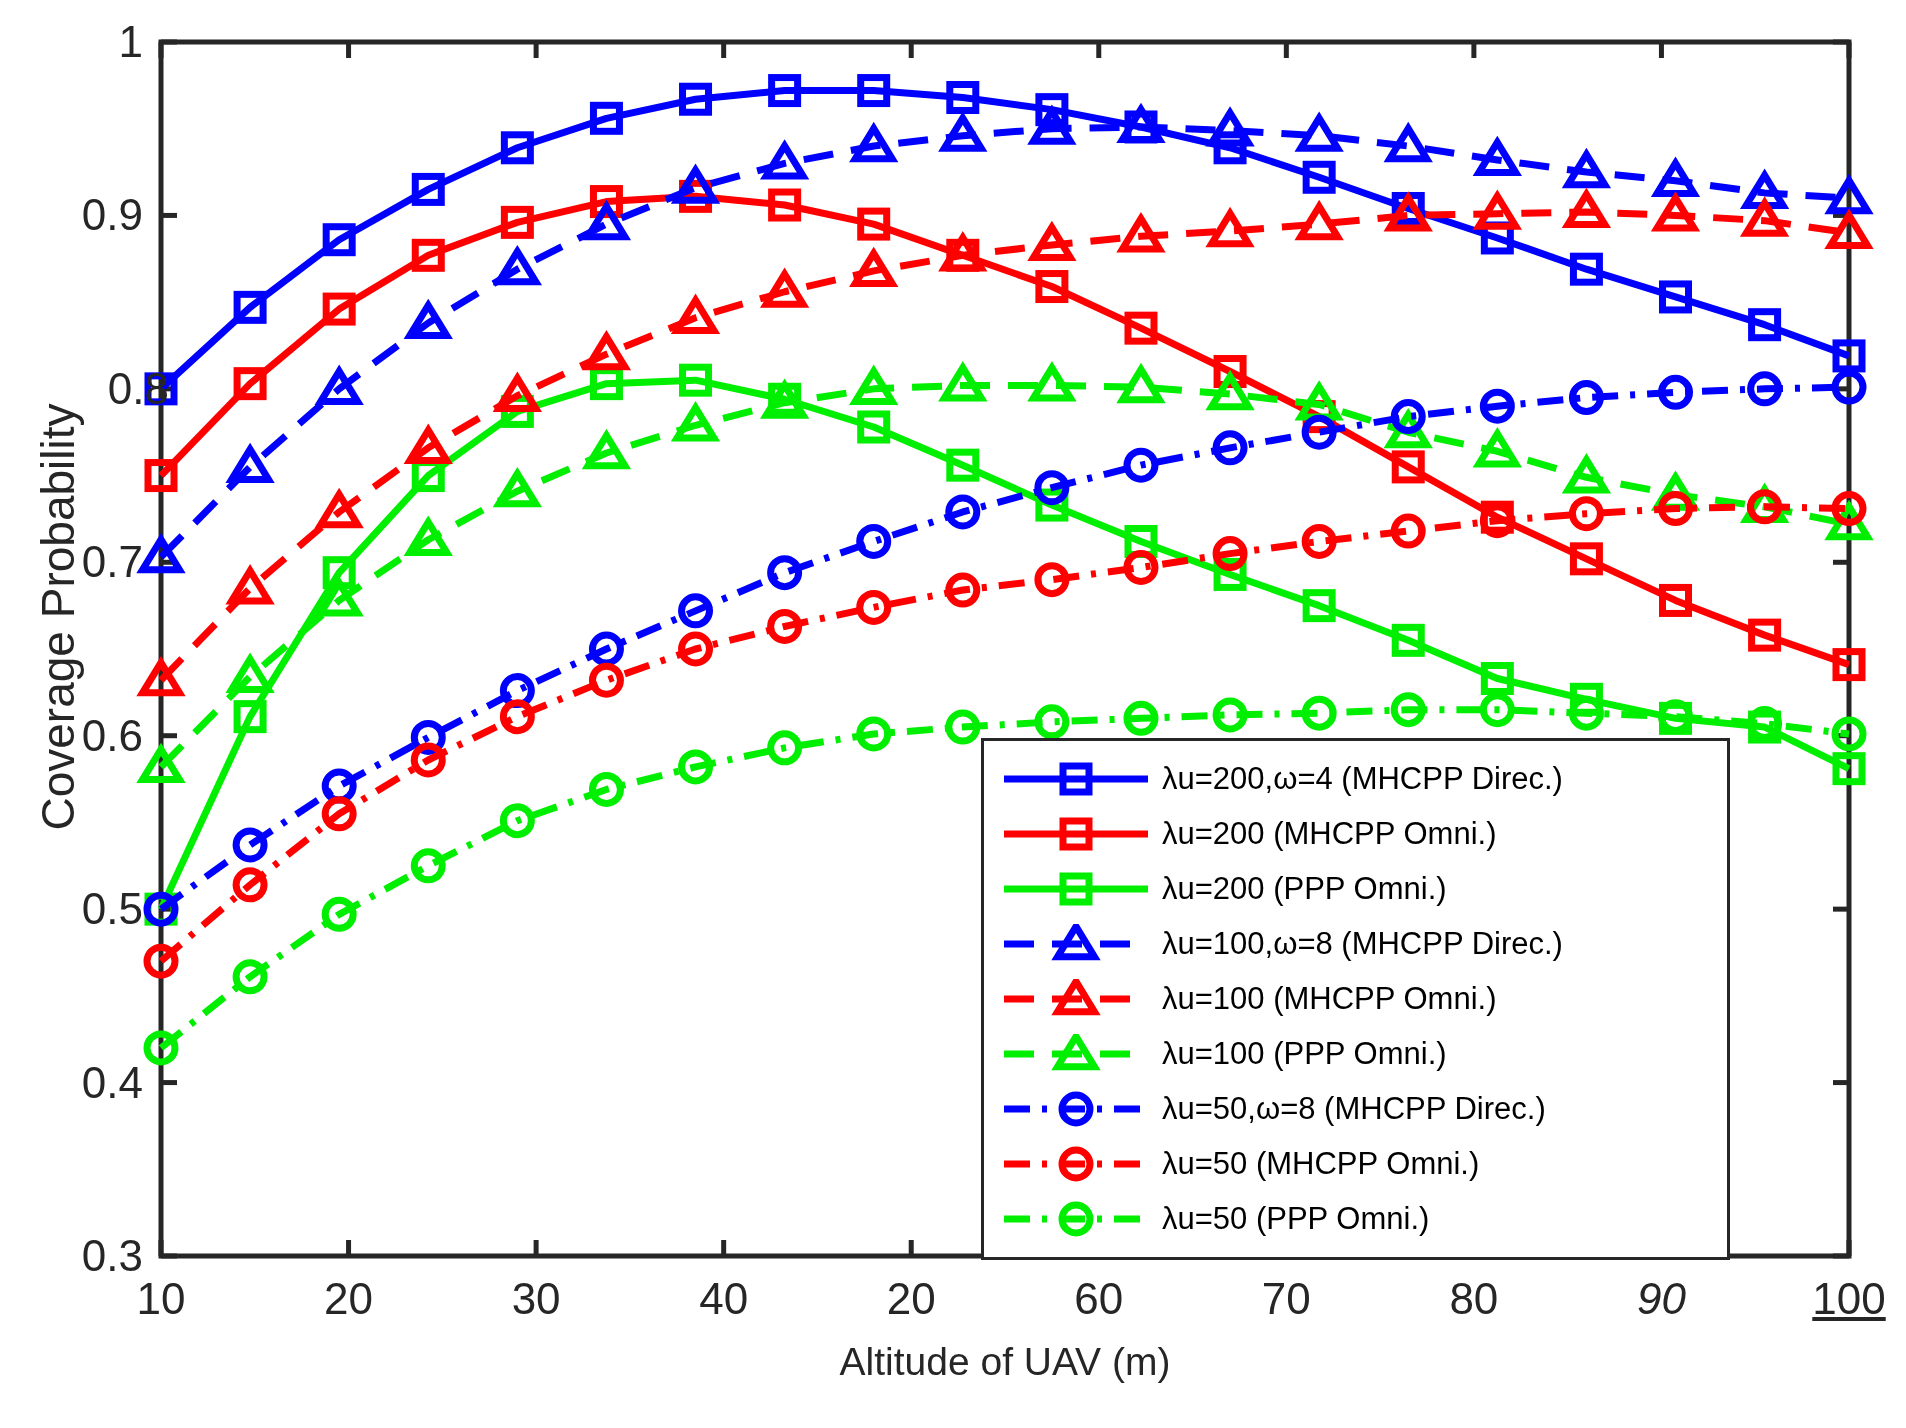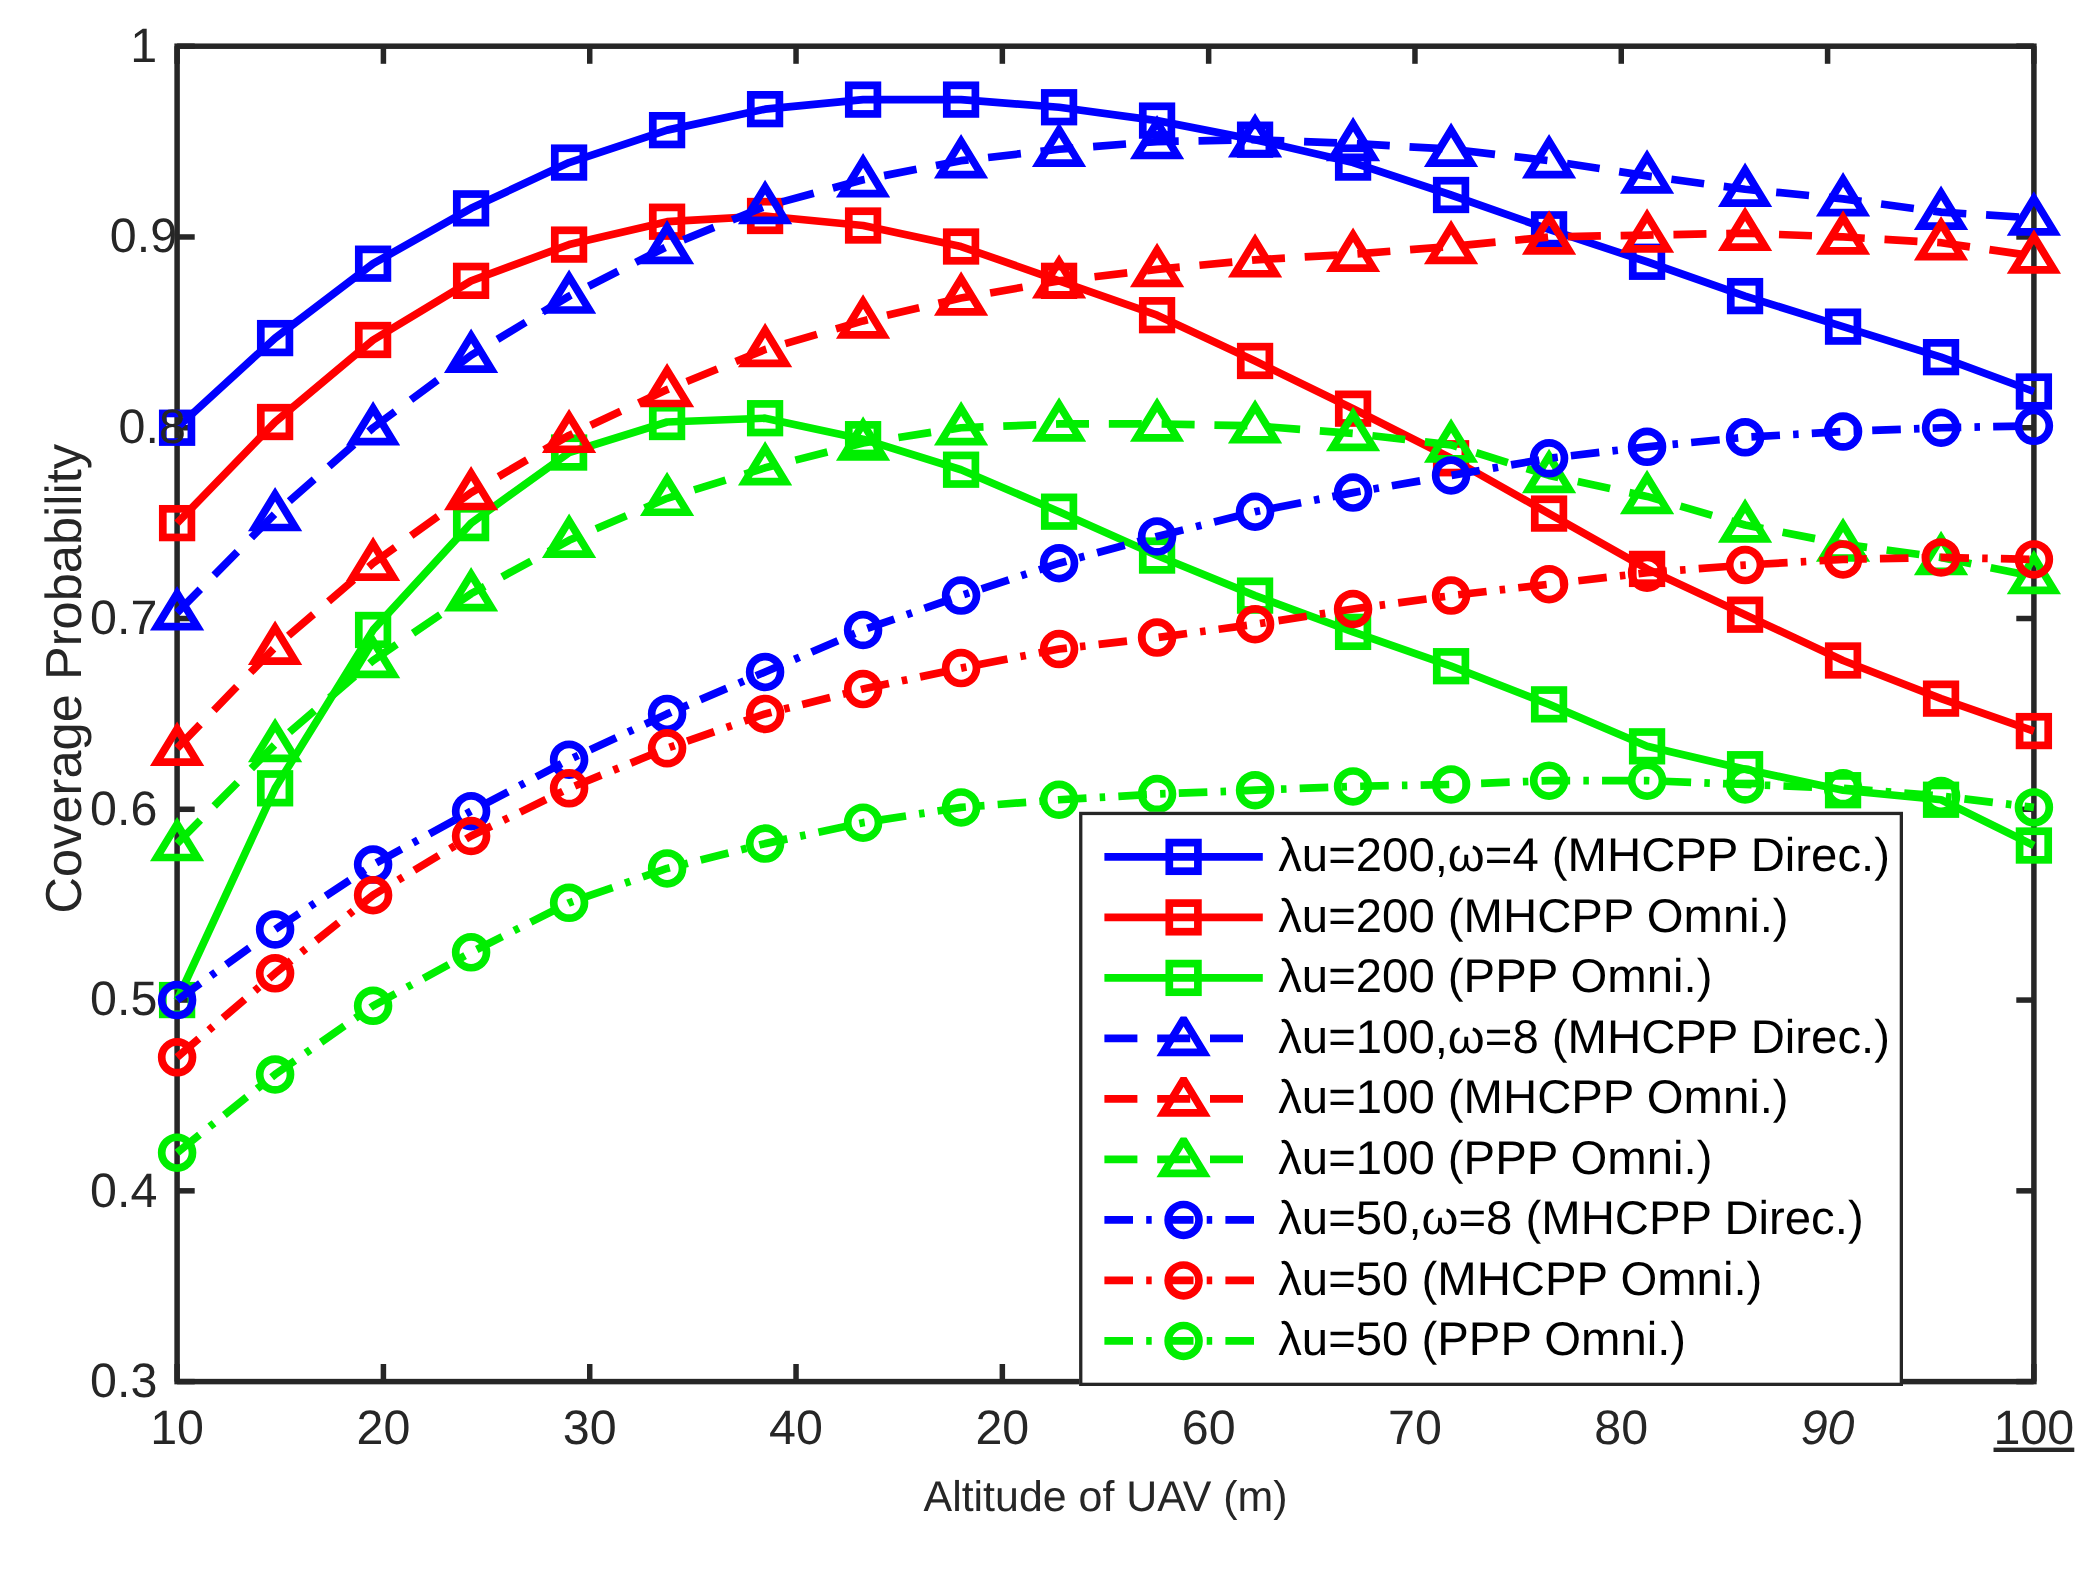--- a/index.html
+++ b/index.html
@@ -80,21 +80,21 @@
     height: 55px;
     padding-left: 16px;
   }
   .legend-sample {
     width: 152px;
     height: 40px;
     flex: 0 0 152px;
     position: relative;
   }
   .legend-text {
-    font-size: 43px;
+    font-size: 31px;
     color: #000000;
     font-family: "Liberation Sans", sans-serif;
     white-space: nowrap;
     margin-left: 10px;
     line-height: 1;
   }
 </style>
 </head>
 <body>
 
@@ -363,21 +363,21 @@
       <div class="tick-text xtick-text" style="left: 1286.33px; top: 1274px;">70</div>
       <div class="tick-text xtick-text" style="left: 1473.89px; top: 1274px;">80</div>
       <div class="tick-text xtick-text" style="left: 1661.44px; top: 1274px; font-style: italic;">90</div>
       <div class="tick-text xtick-text" style="left: 1849px; top: 1274px; text-decoration: underline;">100</div>
       <div class="tick-text ytick-text" style="left: 1px; width: 142px; top: 1256px;">0.3</div>
       <div class="tick-text ytick-text" style="left: 1px; width: 142px; top: 1082.57px;">0.4</div>
       <div class="tick-text ytick-text" style="left: 1px; width: 142px; top: 909.143px;">0.5</div>
       <div class="tick-text ytick-text" style="left: 1px; width: 142px; top: 735.714px;">0.6</div>
       <div class="tick-text ytick-text" style="left: 1px; width: 142px; top: 562.286px;">0.7</div>
       <div class="tick-text ytick-text" style="left: 1px; width: 168px; top: 388.857px; text-align: right;">0.8</div>
-      <div class="tick-text ytick-text" style="left: 19px; width: 142px; top: 215.429px;">0.9</div>
+      <div class="tick-text ytick-text" style="left: 1px; width: 142px; top: 215.429px;">0.9</div>
       <div class="tick-text ytick-text" style="left: 1px; width: 142px; top: 42px;">1</div>
     </div>
 
   <div class="axis-label" id="ylabel">Coverage Probability</div>
   <div class="axis-label" id="xlabel">Altitude of UAV (m)</div>
 
   <div id="legend-box">
       <div class="legend-row">
         <div class="legend-sample"><svg width="152" height="40" viewBox="0 0 152 40">
             <line x1="4" y1="20" x2="148" y2="20" stroke="#0000FF" stroke-width="7"></line>

